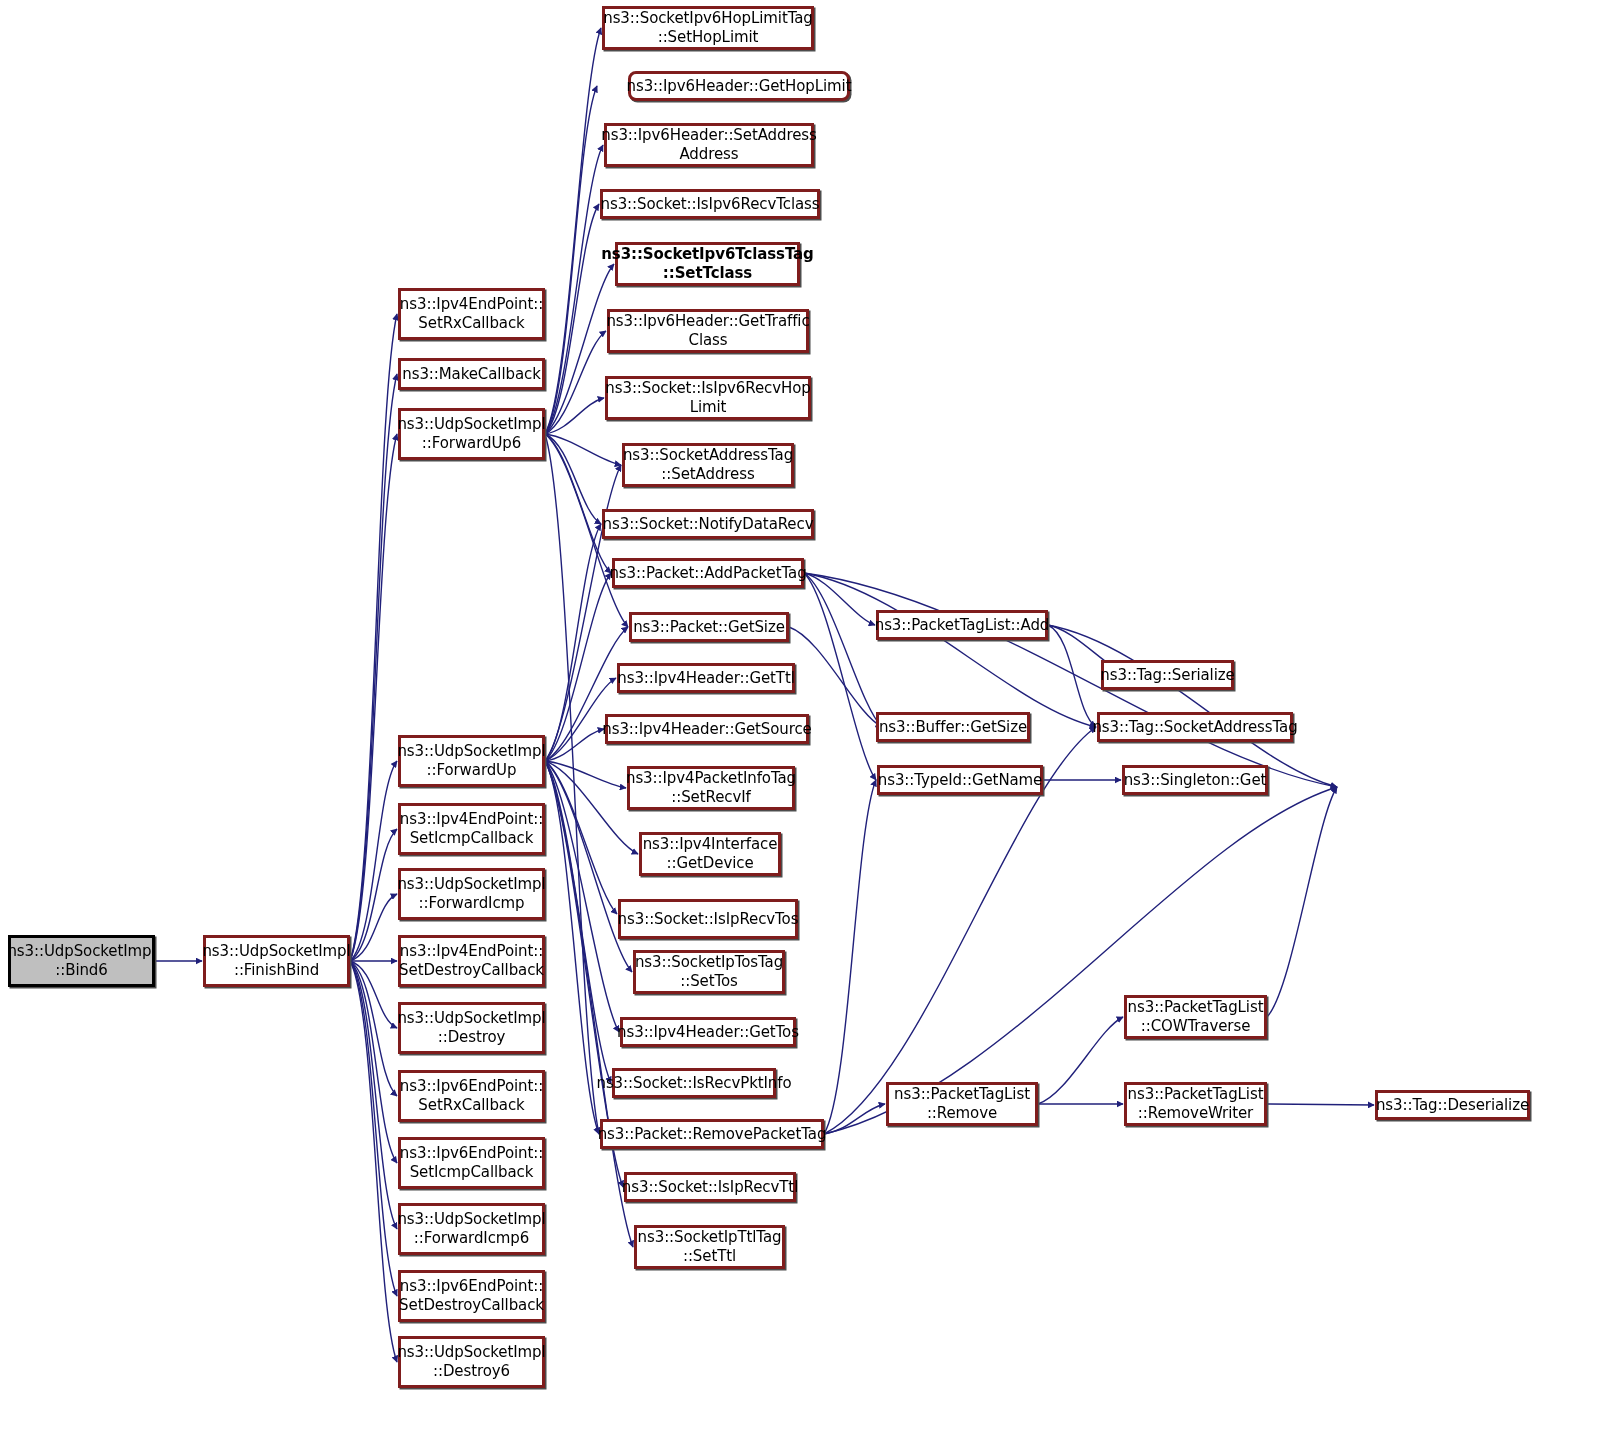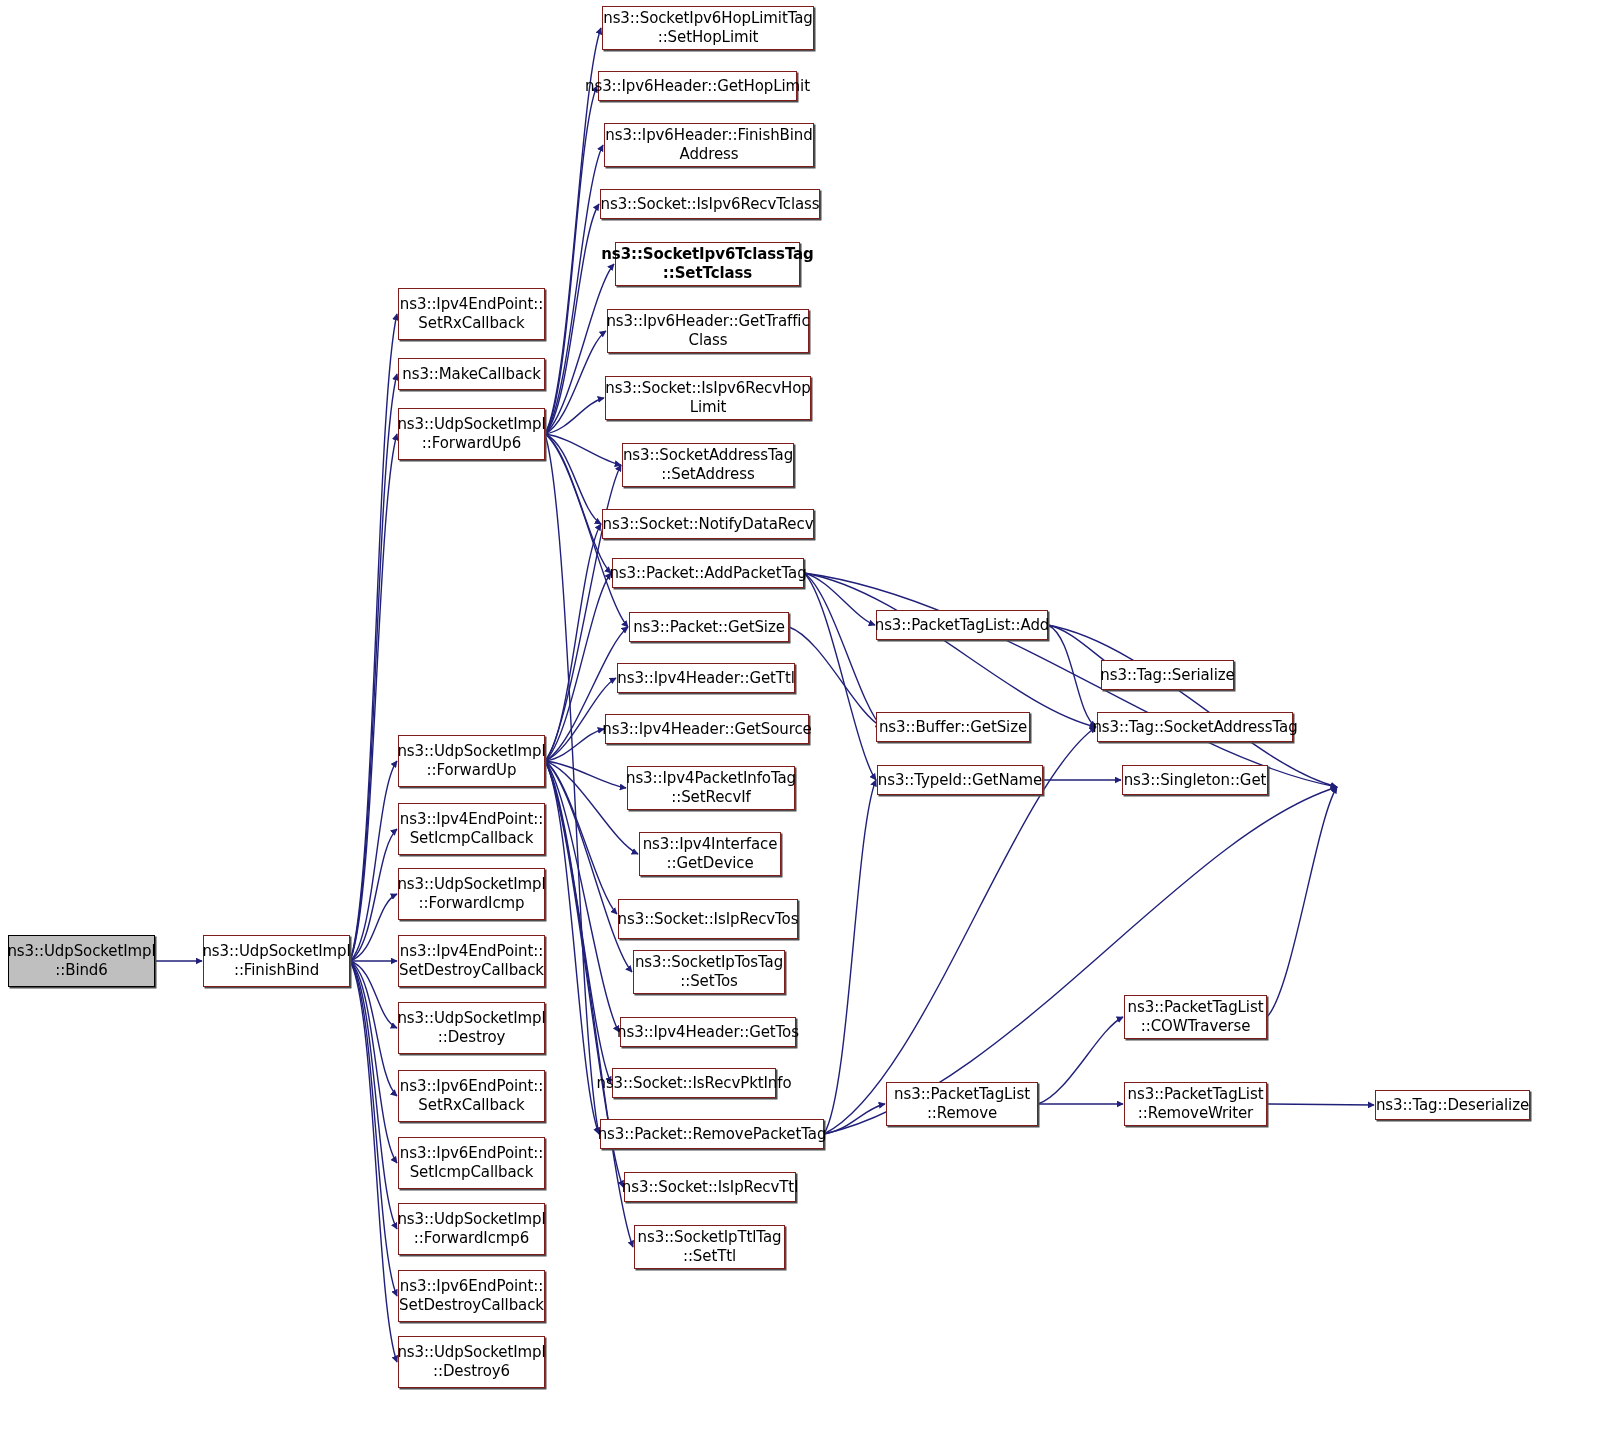--- a/index.html
+++ b/index.html
@@ -18,21 +18,21 @@
   #edge-layer {
     position: absolute;
     left: 0; top: 0;
     width: 1624px;
     height: 1439px;
     pointer-events: none;
   }
   .node {
     position: absolute;
     box-sizing: border-box;
-    border: 1px solid #7f1d1d;
+    border: 3px solid #7f1d1d;
     background: #ffffff;
     color: #000000;
     display: flex;
     align-items: center;
     justify-content: center;
     text-align: center;
     font-size: 15px;
     line-height: 1.25;
     padding: 2px 4px;
     white-space: pre-line;
@@ -138,22 +138,22 @@
     <div class="node" style="left: 398px; top: 1137px; width: 147px; height: 52px;">ns3::Ipv6EndPoint::
 SetIcmpCallback</div>
     <div class="node" style="left: 398px; top: 1203px; width: 147px; height: 52px;">ns3::UdpSocketImpl
 ::ForwardIcmp6</div>
     <div class="node" style="left: 398px; top: 1270px; width: 147px; height: 52px;">ns3::Ipv6EndPoint::
 SetDestroyCallback</div>
     <div class="node" style="left: 398px; top: 1336px; width: 147px; height: 52px;">ns3::UdpSocketImpl
 ::Destroy6</div>
     <div class="node" style="left: 602px; top: 6px; width: 212px; height: 44px;">ns3::SocketIpv6HopLimitTag
 ::SetHopLimit</div>
-    <div class="node" style="left: 598px; top: 71px; width: 199px; height: 30px;">ns3::Ipv6Header::GetHopLimit</div>
-    <div class="node" style="left: 604px; top: 123px; width: 210px; height: 44px;">ns3::Ipv6Header::FinishBind
+    <div class="node" style="left: 628px; top: 71px; width: 222px; height: 30px; border-radius: 8px;">ns3::Ipv6Header::GetHopLimit</div>
+    <div class="node" style="left: 604px; top: 123px; width: 210px; height: 44px;">ns3::Ipv6Header::SetAddress
 Address</div>
     <div class="node" style="left: 600px; top: 189px; width: 220px; height: 30px;">ns3::Socket::IsIpv6RecvTclass</div>
     <div class="node" style="left: 615px; top: 242px; width: 185px; height: 44px; font-weight: bold;">ns3::SocketIpv6TclassTag
 ::SetTclass</div>
     <div class="node" style="left: 607px; top: 309px; width: 202px; height: 44px;">ns3::Ipv6Header::GetTraffic
 Class</div>
     <div class="node" style="left: 605px; top: 376px; width: 206px; height: 44px;">ns3::Socket::IsIpv6RecvHop
 Limit</div>
     <div class="node" style="left: 622px; top: 443px; width: 172px; height: 44px;">ns3::SocketAddressTag
 ::SetAddress</div>

